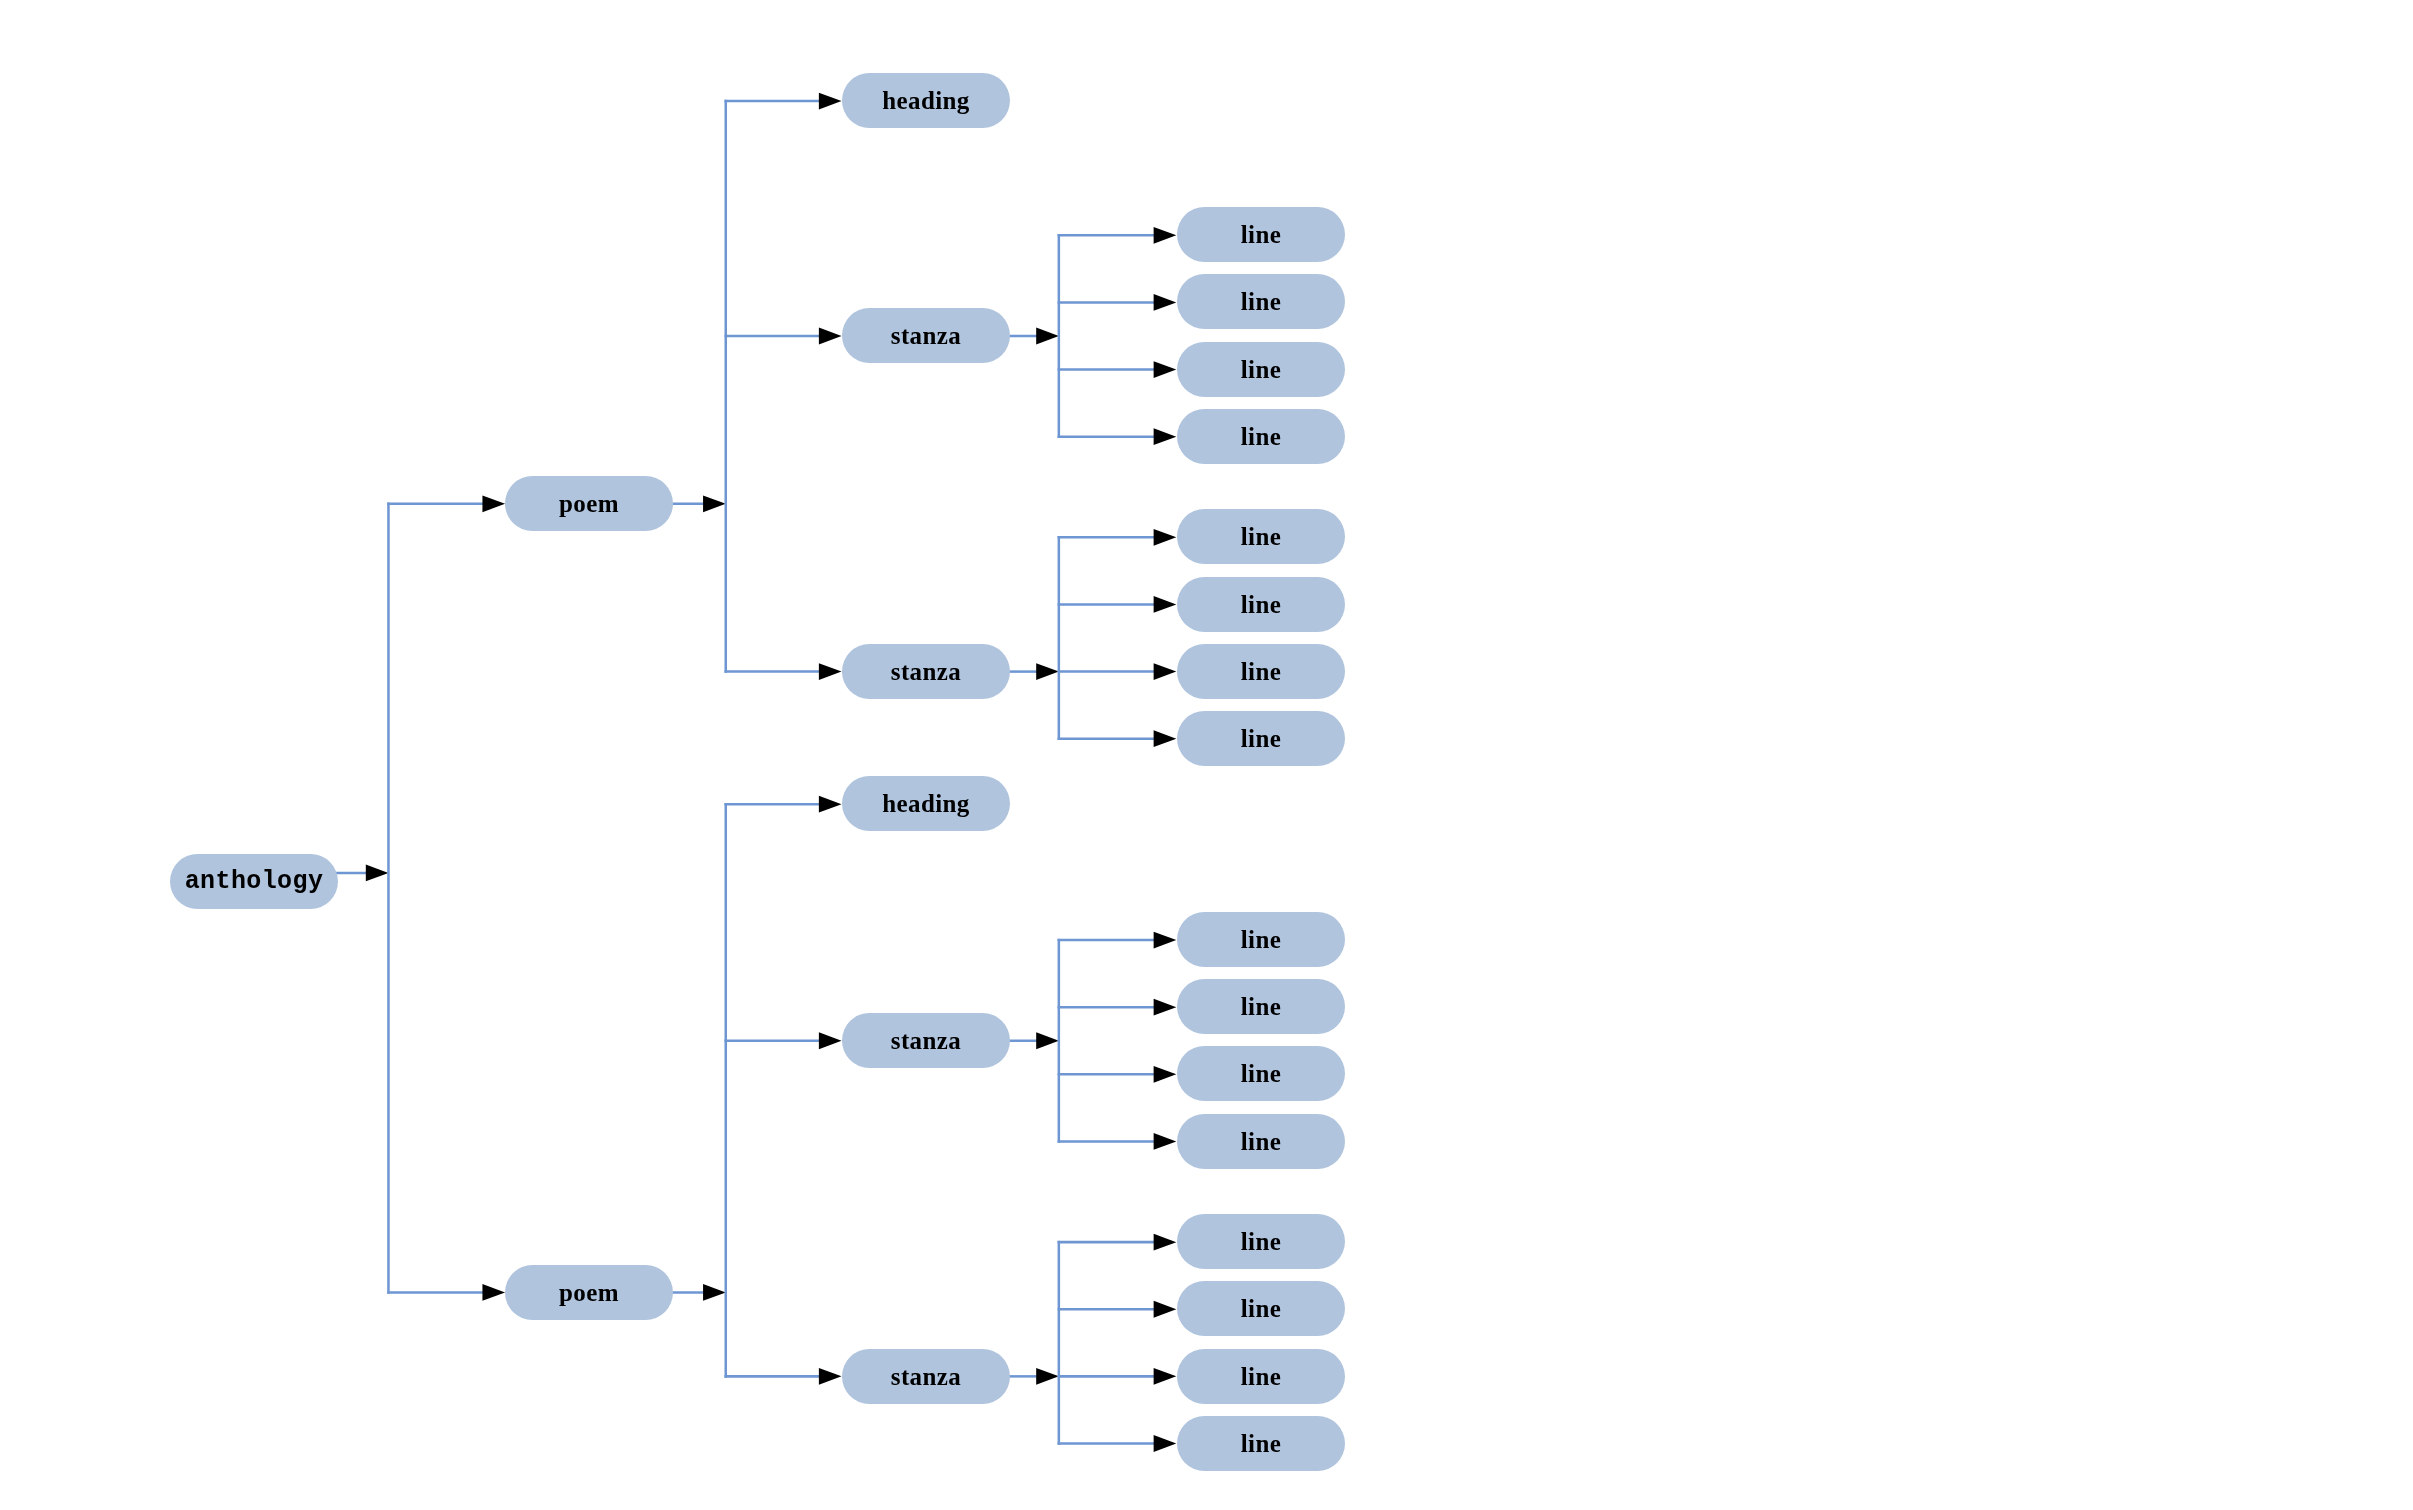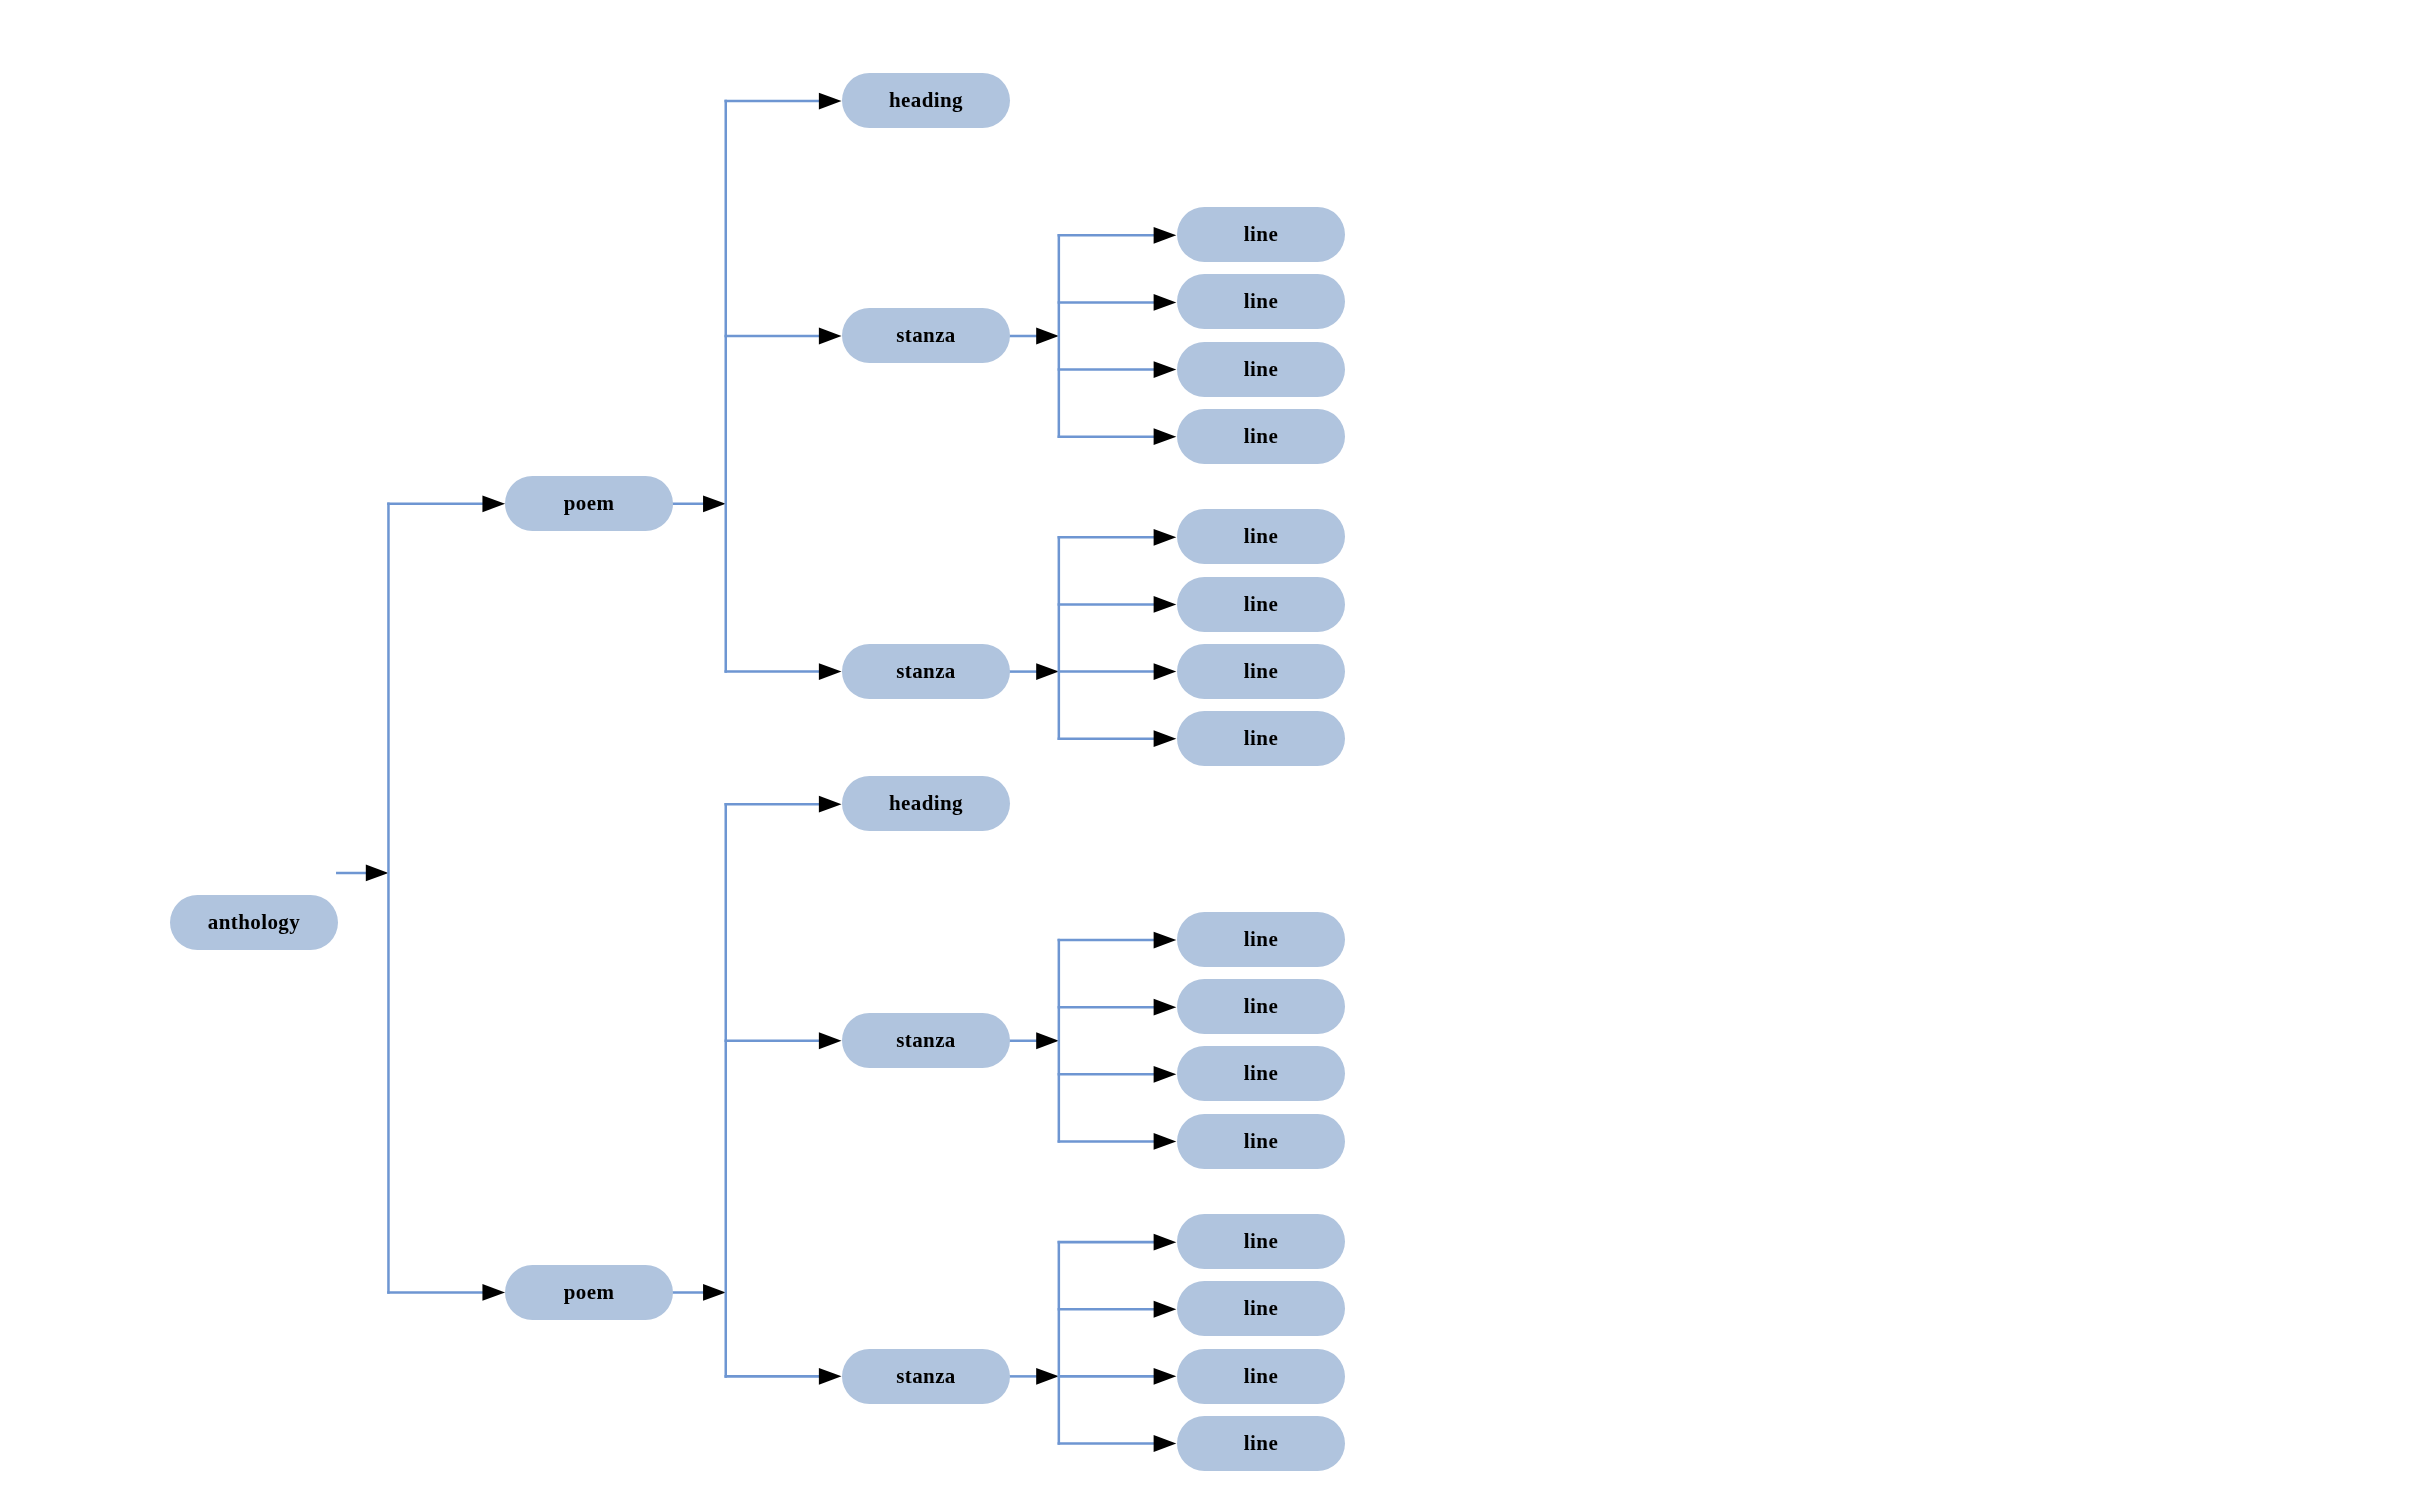--- a/index.html
+++ b/index.html
@@ -29,21 +29,21 @@
     position: absolute;
     width: var(--node-w, 168px);
     height: var(--node-h, 55px);
     border-radius: 28px;
     background: var(--node-fill, #b0c4de);
     color: var(--text-color, #000);
     display: flex;
     align-items: center;
     justify-content: center;
     font-weight: bold;
-    font-size: 21px;
+    font-size: 25px;
     letter-spacing: 0.4px;
     user-select: none;
     white-space: nowrap;
   }
 </style>
 </head>
 <body>
 
 <div id="diagram">
   <svg id="edges" xmlns="http://www.w3.org/2000/svg" viewBox="0 0 2876 1800">
@@ -125,21 +125,21 @@
         <polygon points="1375,1470 1402,1480 1375,1490" fill="#000000"></polygon>
         <line x1="1262" y1="1560" x2="1378" y2="1560" stroke="#6e96d2" stroke-width="3" stroke-linecap="square"></line>
         <polygon points="1375,1550 1402,1560 1375,1570" fill="#000000"></polygon>
         <line x1="1262" y1="1640" x2="1378" y2="1640" stroke="#6e96d2" stroke-width="3" stroke-linecap="square"></line>
         <polygon points="1375,1630 1402,1640 1375,1650" fill="#000000"></polygon>
         <line x1="1262" y1="1720" x2="1378" y2="1720" stroke="#6e96d2" stroke-width="3" stroke-linecap="square"></line>
         <polygon points="1375,1710 1402,1720 1375,1730" fill="#000000"></polygon>
       </g>
     </svg>
   <div id="nodes">
-      <div class="node" style="left: 170px; top: 895px;">anthology</div>
+      <div class="node" style="left: 170px; top: 854px; font-family: Liberation Mono, monospace;">anthology</div>
       <div class="node" style="left: 505px; top: 476px;">poem</div>
       <div class="node" style="left: 842px; top: 73px;">heading</div>
       <div class="node" style="left: 842px; top: 308px;">stanza</div>
       <div class="node" style="left: 1177px; top: 207px;">line</div>
       <div class="node" style="left: 1177px; top: 274px;">line</div>
       <div class="node" style="left: 1177px; top: 342px;">line</div>
       <div class="node" style="left: 1177px; top: 409px;">line</div>
       <div class="node" style="left: 842px; top: 644px;">stanza</div>
       <div class="node" style="left: 1177px; top: 509px;">line</div>
       <div class="node" style="left: 1177px; top: 577px;">line</div>

